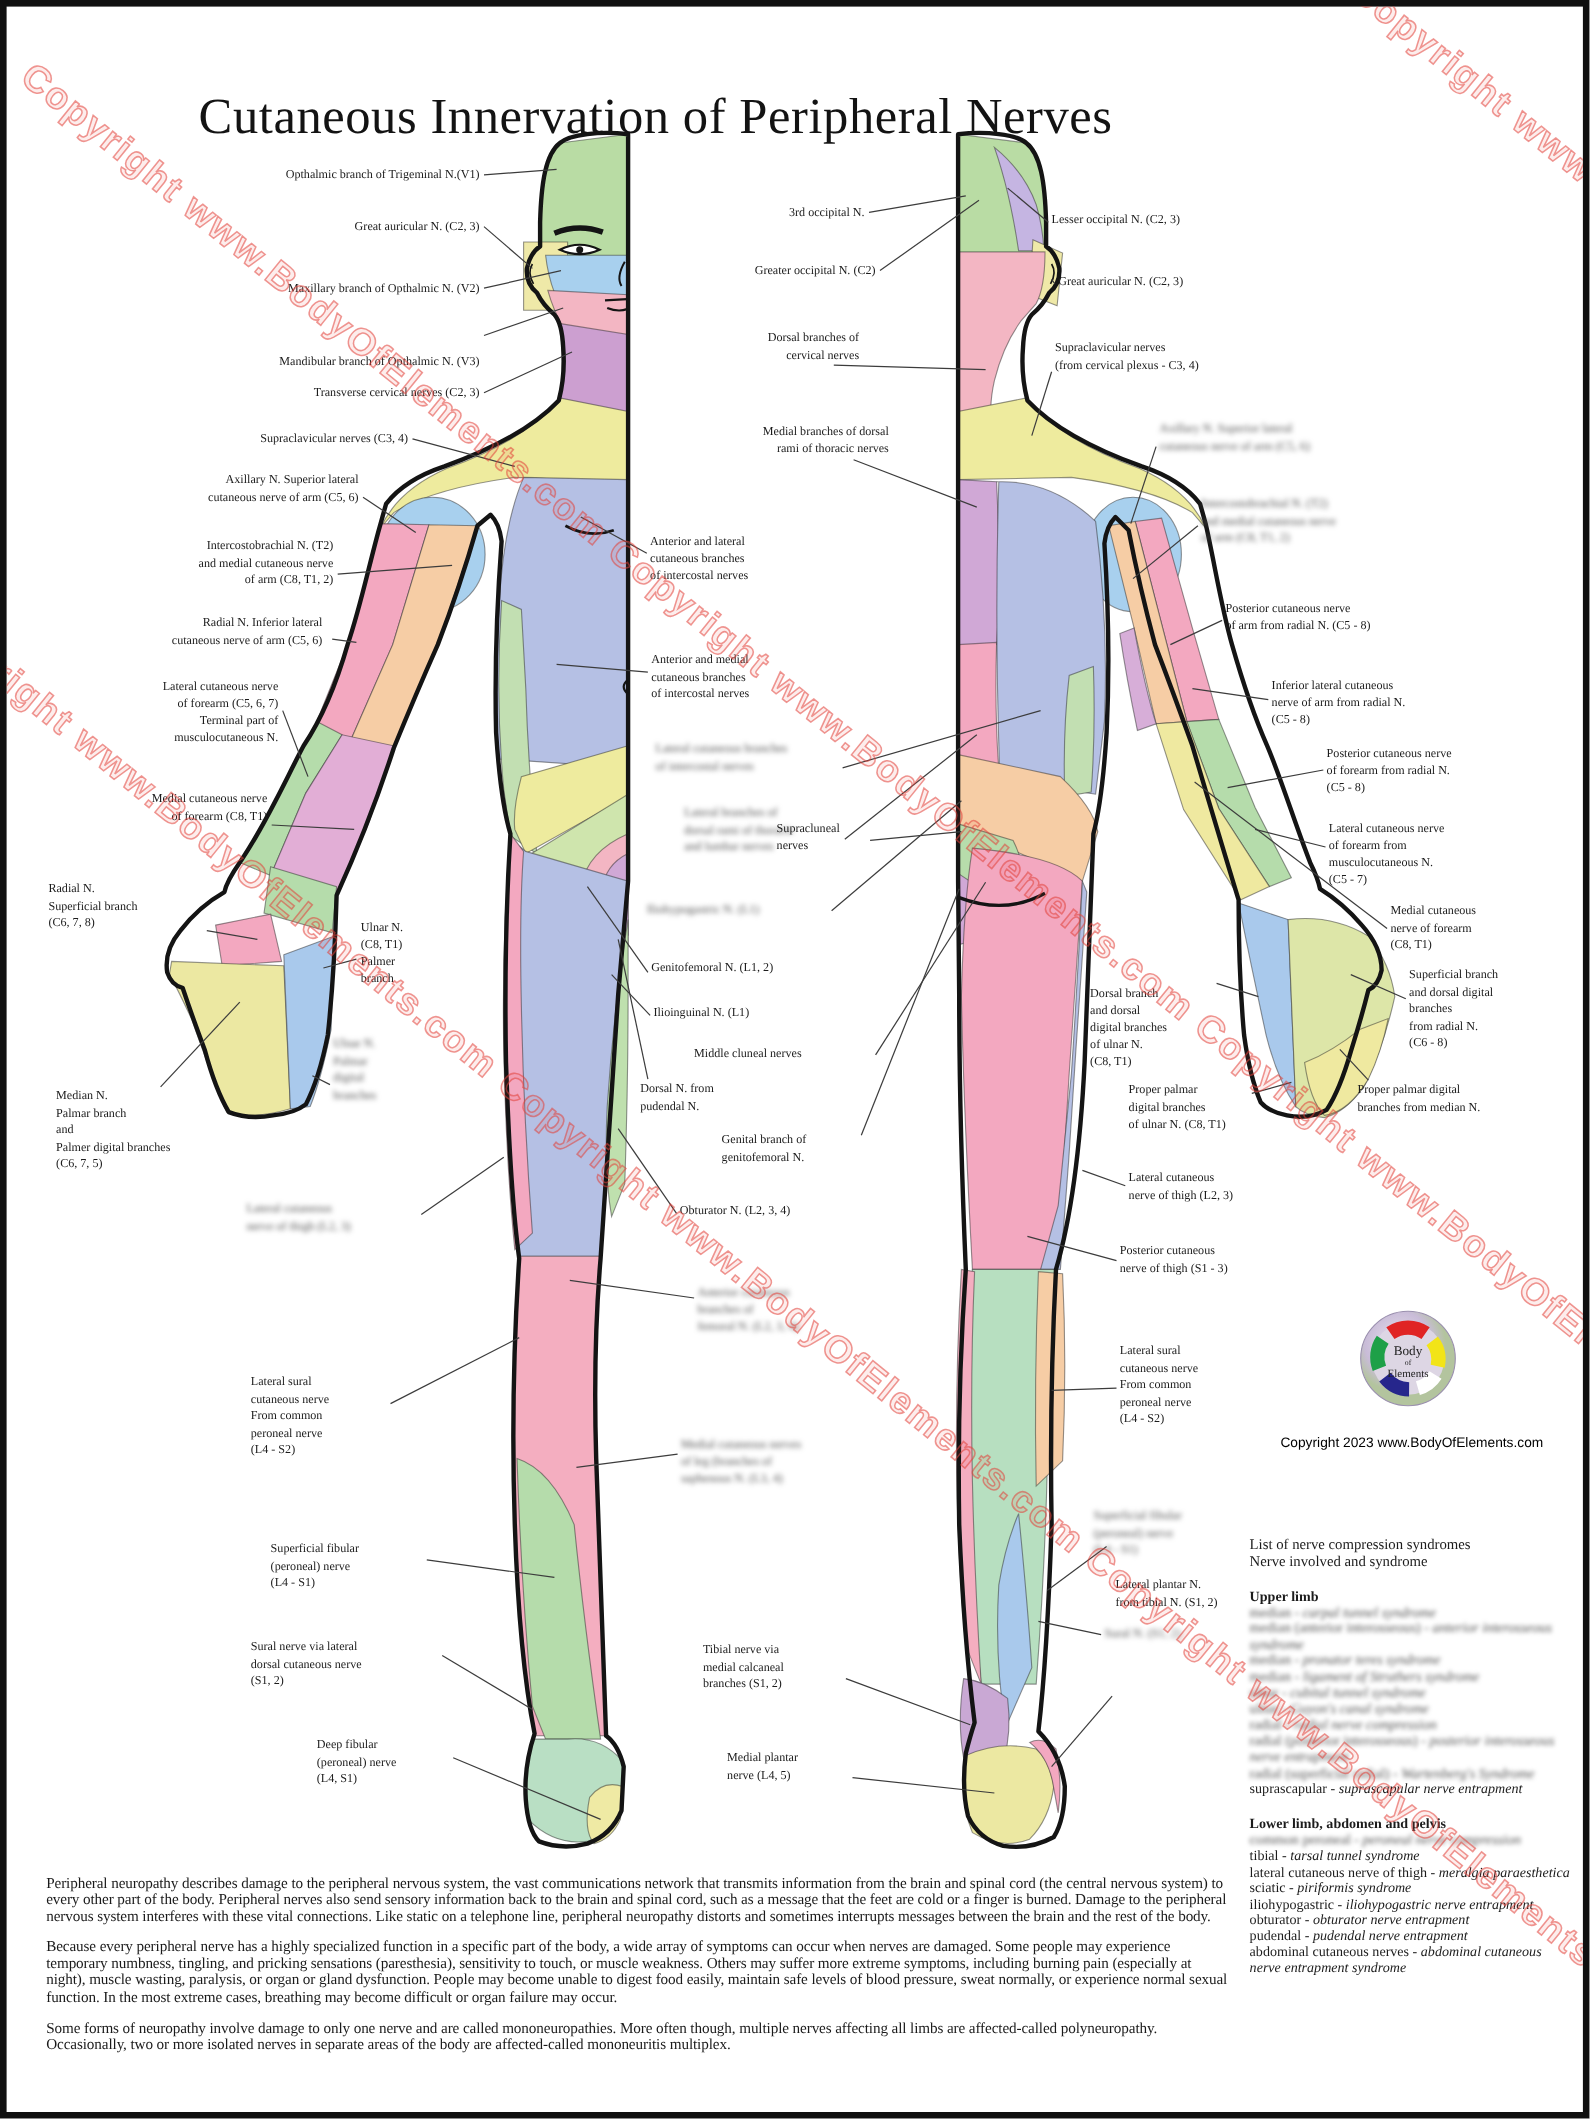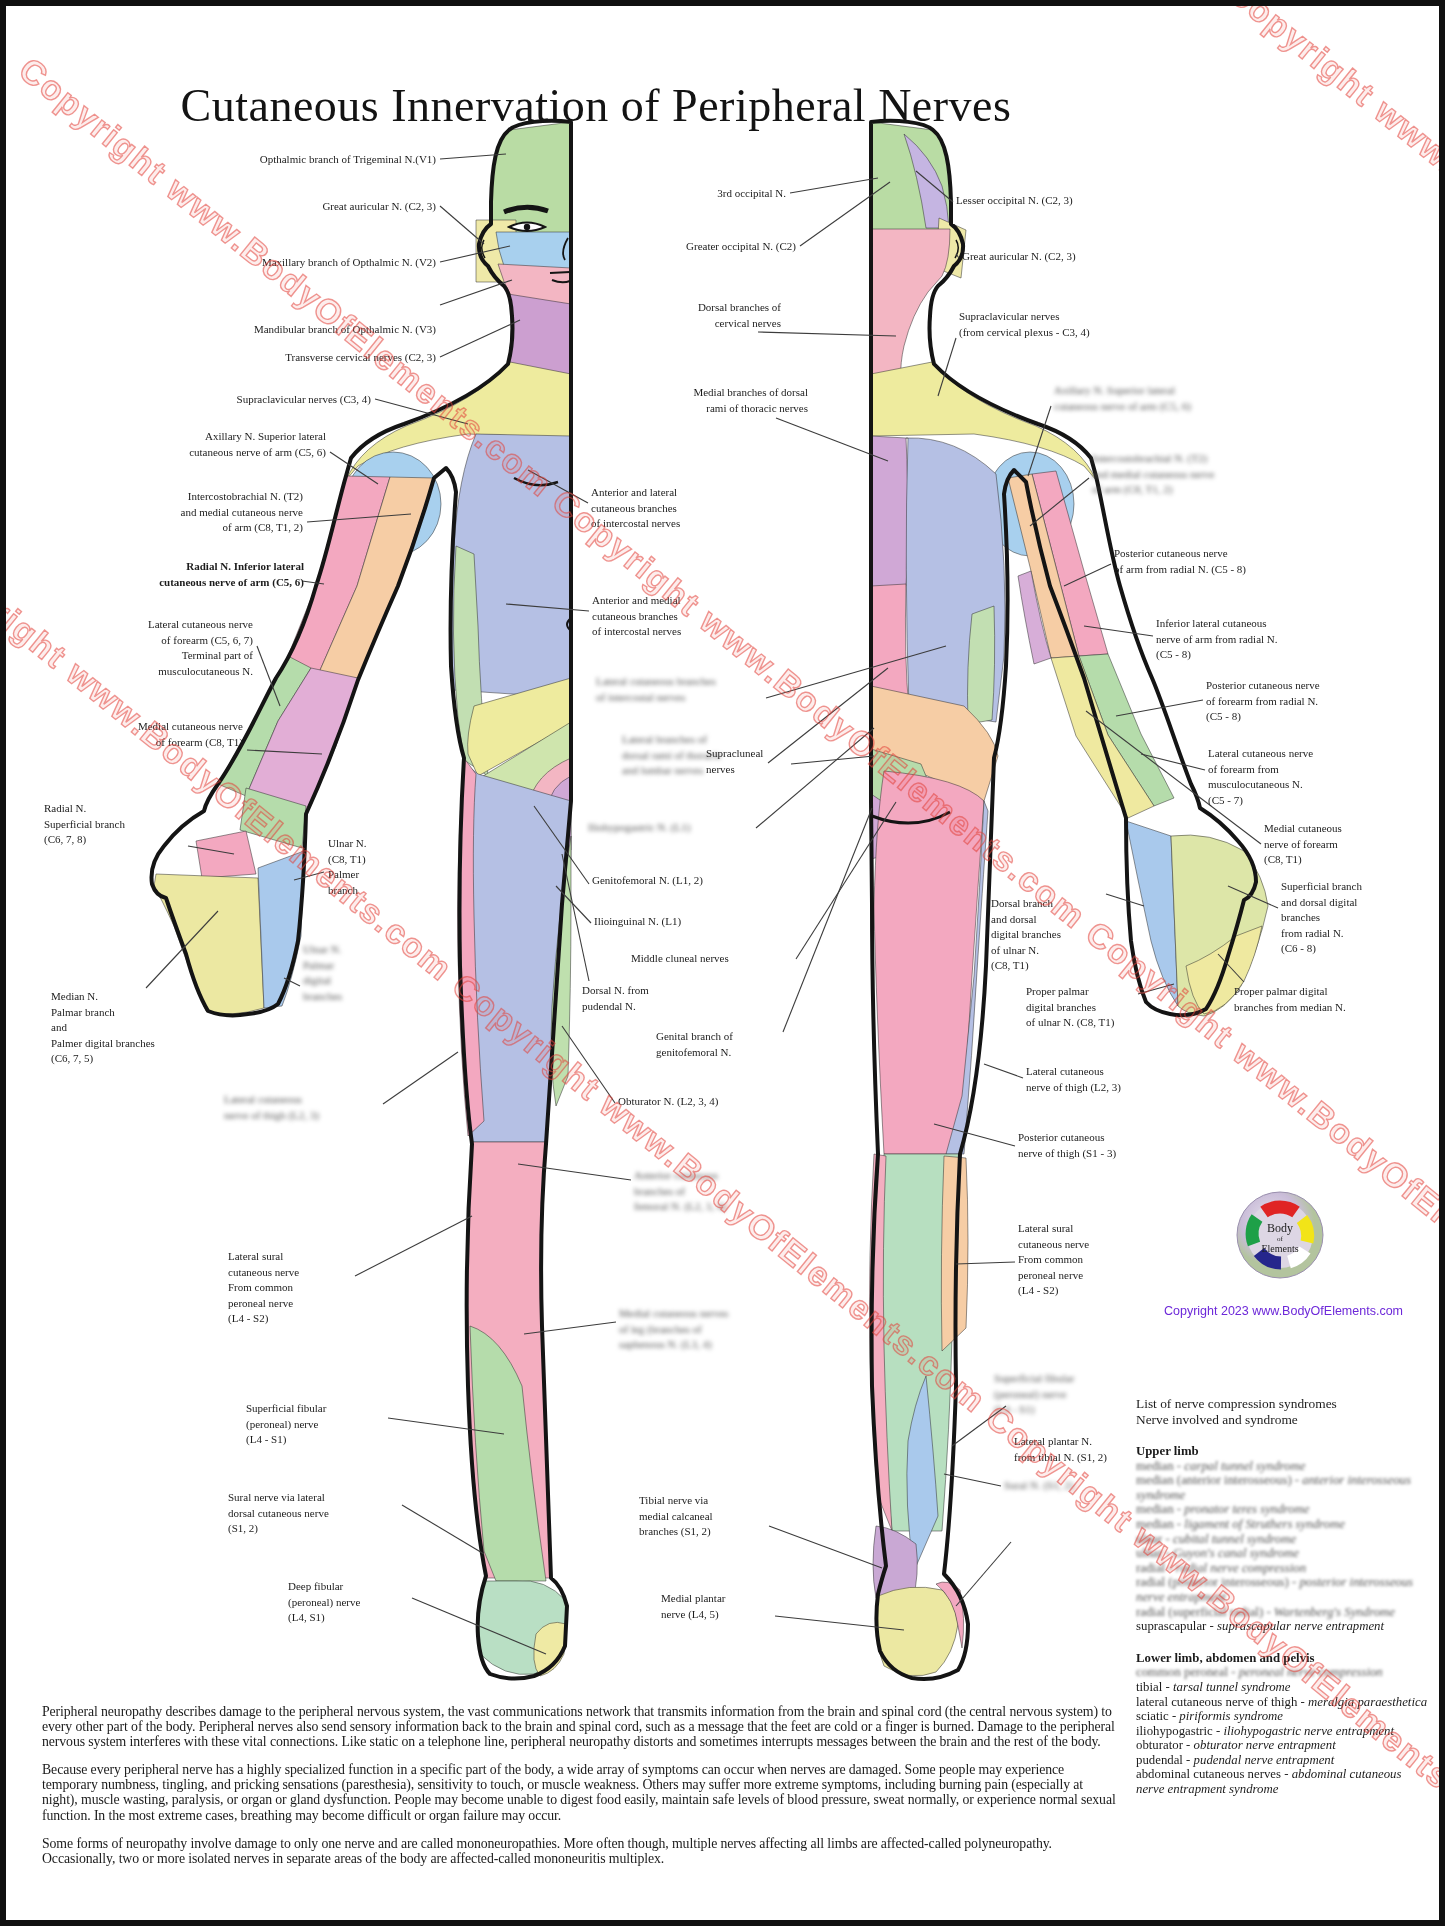--- a/index.html
+++ b/index.html
@@ -13,21 +13,21 @@
   .lbl.r{text-align:right}
   .lbl.b{filter:blur(2.2px);color:#555}
   .wm{position:absolute;font-family:"Liberation Sans",sans-serif;font-size:34px;font-weight:bold;
       letter-spacing:2px;color:rgba(235,80,70,0.10);-webkit-text-stroke:1.4px rgba(226,66,58,.55);
       white-space:nowrap;transform-origin:0 0;pointer-events:none;z-index:40}
   .wm1{left:30px;top:44px;transform:rotate(39deg)}
   .wm2{left:-70px;top:528px;transform:rotate(39deg)}
   .wm3{left:1238px;top:-34px;transform:rotate(39deg)}
   .logo{position:absolute;left:1229px;top:1184px;width:90px;height:90px}
   .copyright{position:absolute;left:1150px;top:1298px;width:255px;text-align:center;
-             font-family:"Liberation Sans",sans-serif;font-size:12.5px;color:#6d28d9}
+             font-family:"Liberation Sans",sans-serif;font-size:12.5px;color:#000000}
   .syn{position:absolute;left:1130px;top:1390px;width:292px;font-size:12.8px;line-height:14.6px;color:#1c1c1c}
   .syn .syn-title{font-weight:normal;font-size:13.4px;line-height:15.5px}
   .syn-head{font-weight:bold;margin-top:17px}
   .syn-entry .s{font-style:italic}
   .syn-entry.b{filter:blur(1.8px);color:#555}
   .paras{position:absolute;left:36px;top:1698px;width:1078px;font-size:13.8px;line-height:15.1px;color:#1a1a1a}
   .paras p{margin:0 0 13px 0;letter-spacing:-0.1px}
 </style>
 </head>
 <body>
@@ -214,21 +214,21 @@
       <div class="lbl r" style="left: 230px; top: 193px; width: 200px;">Great auricular N. (C2, 3)</div>
       <div class="lbl r" style="left: 155px; top: 249px; width: 275px;">Maxillary branch of Opthalmic N. (V2)</div>
       <div class="lbl r" style="left: 148px; top: 292px; width: 282px; margin-top: 24px;">Mandibular branch of Opthalmic N. (V3)</div>
       <div class="lbl r" style="left: 170px; top: 344px; width: 260px;">Transverse cervical nerves (C2, 3)</div>
       <div class="lbl r" style="left: 115px; top: 386px; width: 250px;">Supraclavicular nerves (C3, 4)</div>
       <div class="lbl r" style="left: 75px; top: 423px; width: 245px;">Axillary N. Superior lateral
 cutaneous nerve of arm (C5, 6)</div>
       <div class="lbl r" style="left: 72px; top: 483px; width: 225px;">Intercostobrachial N. (T2)
 and medial cutaneous nerve
 of arm (C8, T1, 2)</div>
-      <div class="lbl r" style="left: 61px; top: 553px; width: 237px; font-weight: bold;">Radial N. Inferior lateral
+      <div class="lbl r" style="left: 50px; top: 553px; width: 237px;">Radial N. Inferior lateral
 cutaneous nerve of arm (C5, 6)</div>
       <div class="lbl r" style="left: 62px; top: 611px; width: 185px;">Lateral cutaneous nerve
 of forearm (C5, 6, 7)
 Terminal part of
 musculocutaneous N.</div>
       <div class="lbl r" style="left: 52px; top: 713px; width: 185px;">Medial cutaneous nerve
 of forearm (C8, T1)</div>
       <div class="lbl" style="left: 38px; top: 795px; width: 140px;">Radial N.
 Superficial branch
 (C6, 7, 8)</div>

